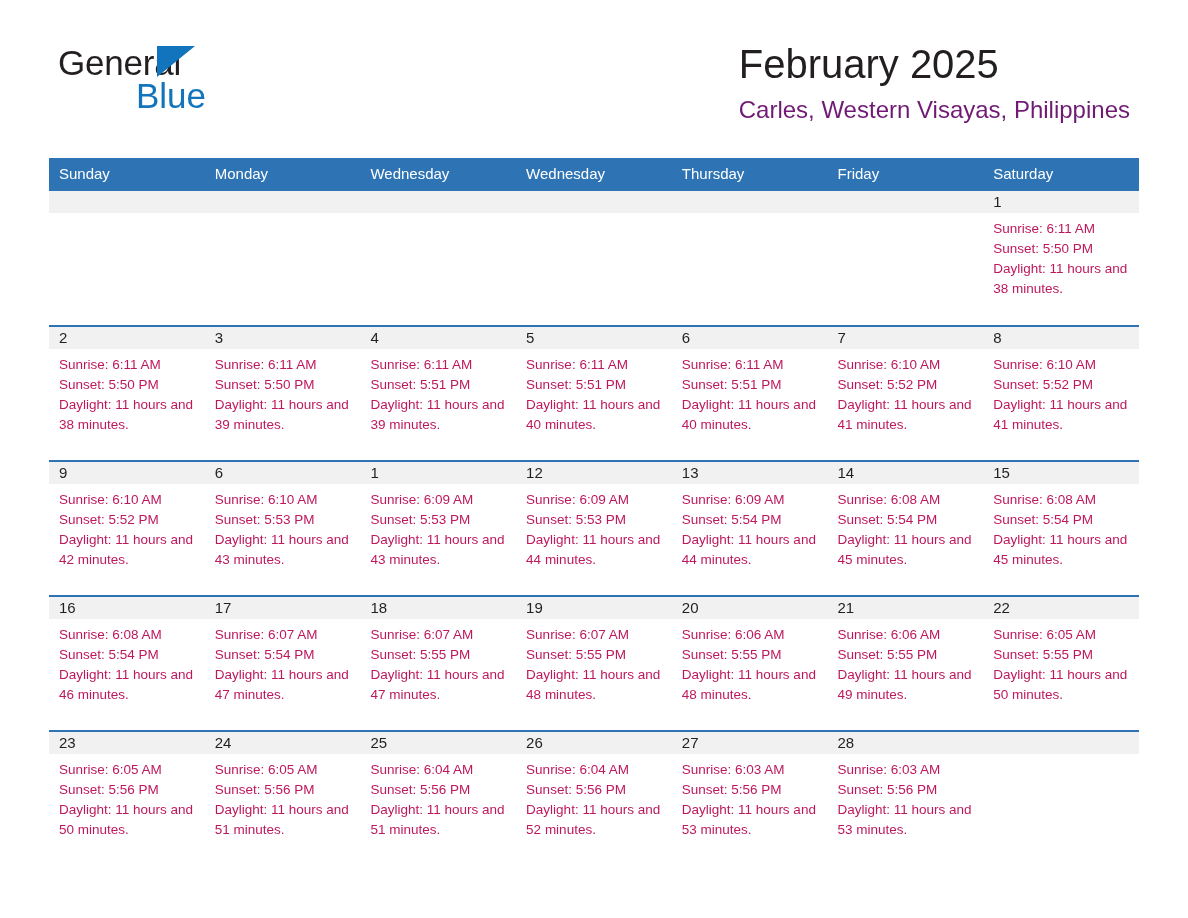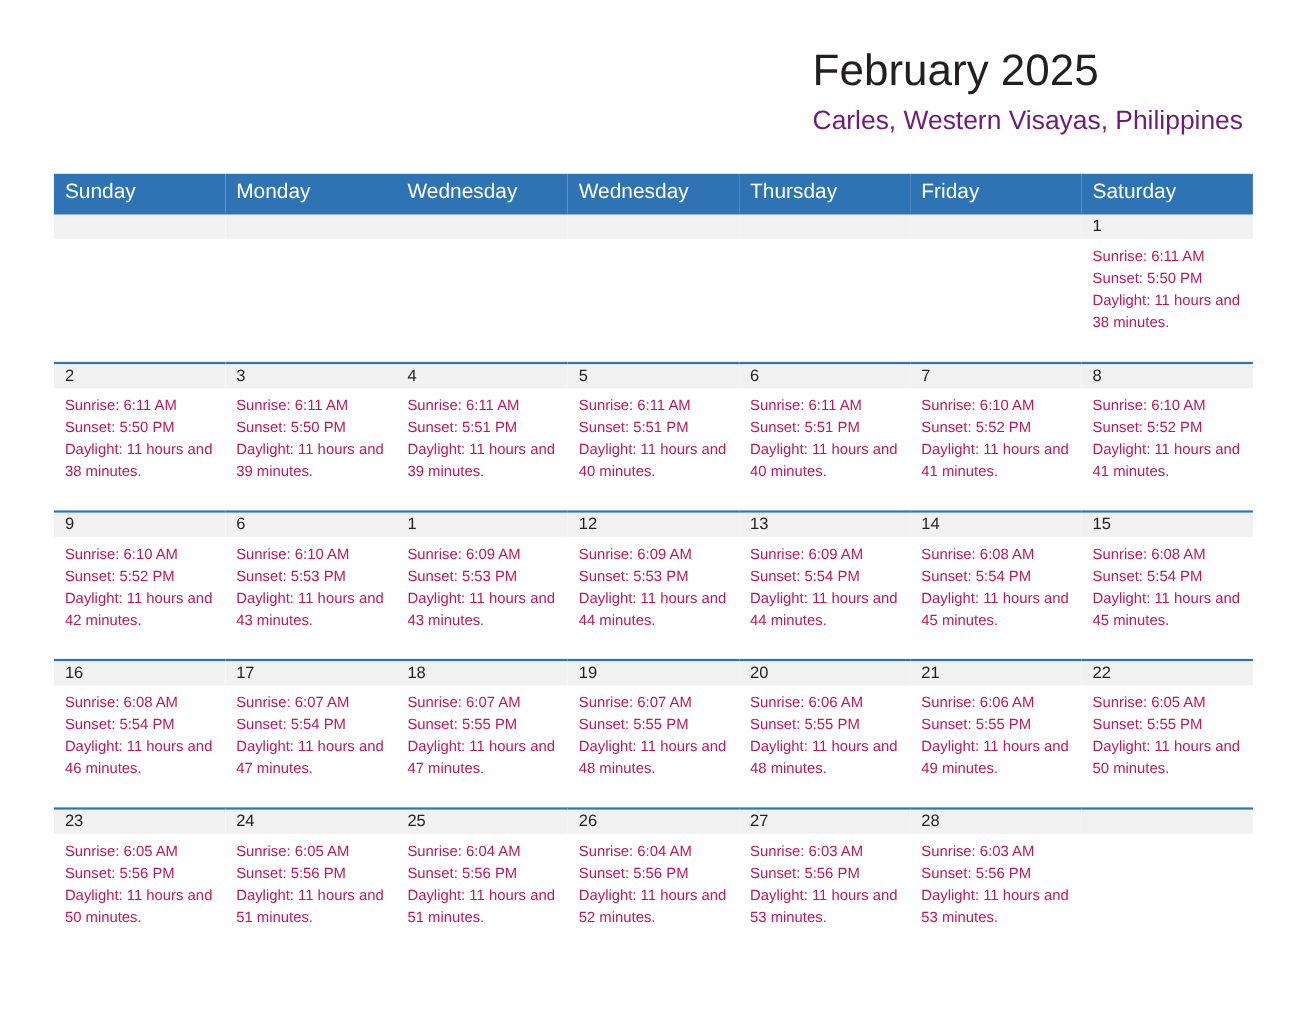--- a/index.html
+++ b/index.html
@@ -91,21 +91,21 @@
     top: 158px;
     width: 1090px;
     border-collapse: collapse;
     table-layout: fixed;
   }
   .calendar col { width: 155.7px; }
 
   thead th {
     background: #2e74b5;
     color: #ffffff;
-    font-size: 19px;
+    font-size: 15px;
     font-weight: normal;
     text-align: left;
     padding: 6px 0 7px 10px;
     border: none;
     height: 18px;
     vertical-align: middle;
   }
 
   tbody tr.week {
     border-top: 2px solid #2e74b5;
@@ -139,20 +139,25 @@
   tr.week-1 { height: 136px; }
   tr.week-2, tr.week-3, tr.week-4, tr.week-5 { height: 135px; }
 </style>
 </head>
 <body>
 
 <div class="page">
 
   <div class="header">
 
+    <div class="brand">
+      <span class="brand-general">General</span>
+      <span class="brand-triangle"></span>
+      <span class="brand-blue">Blue</span>
+    </div>
 
     <div class="title-block">
       <h1 class="cal-title">February 2025</h1>
       <h2 class="cal-subtitle">Carles, Western Visayas, Philippines</h2>
     </div>
 
   </div>
 
   <table class="calendar">
     <colgroup>

